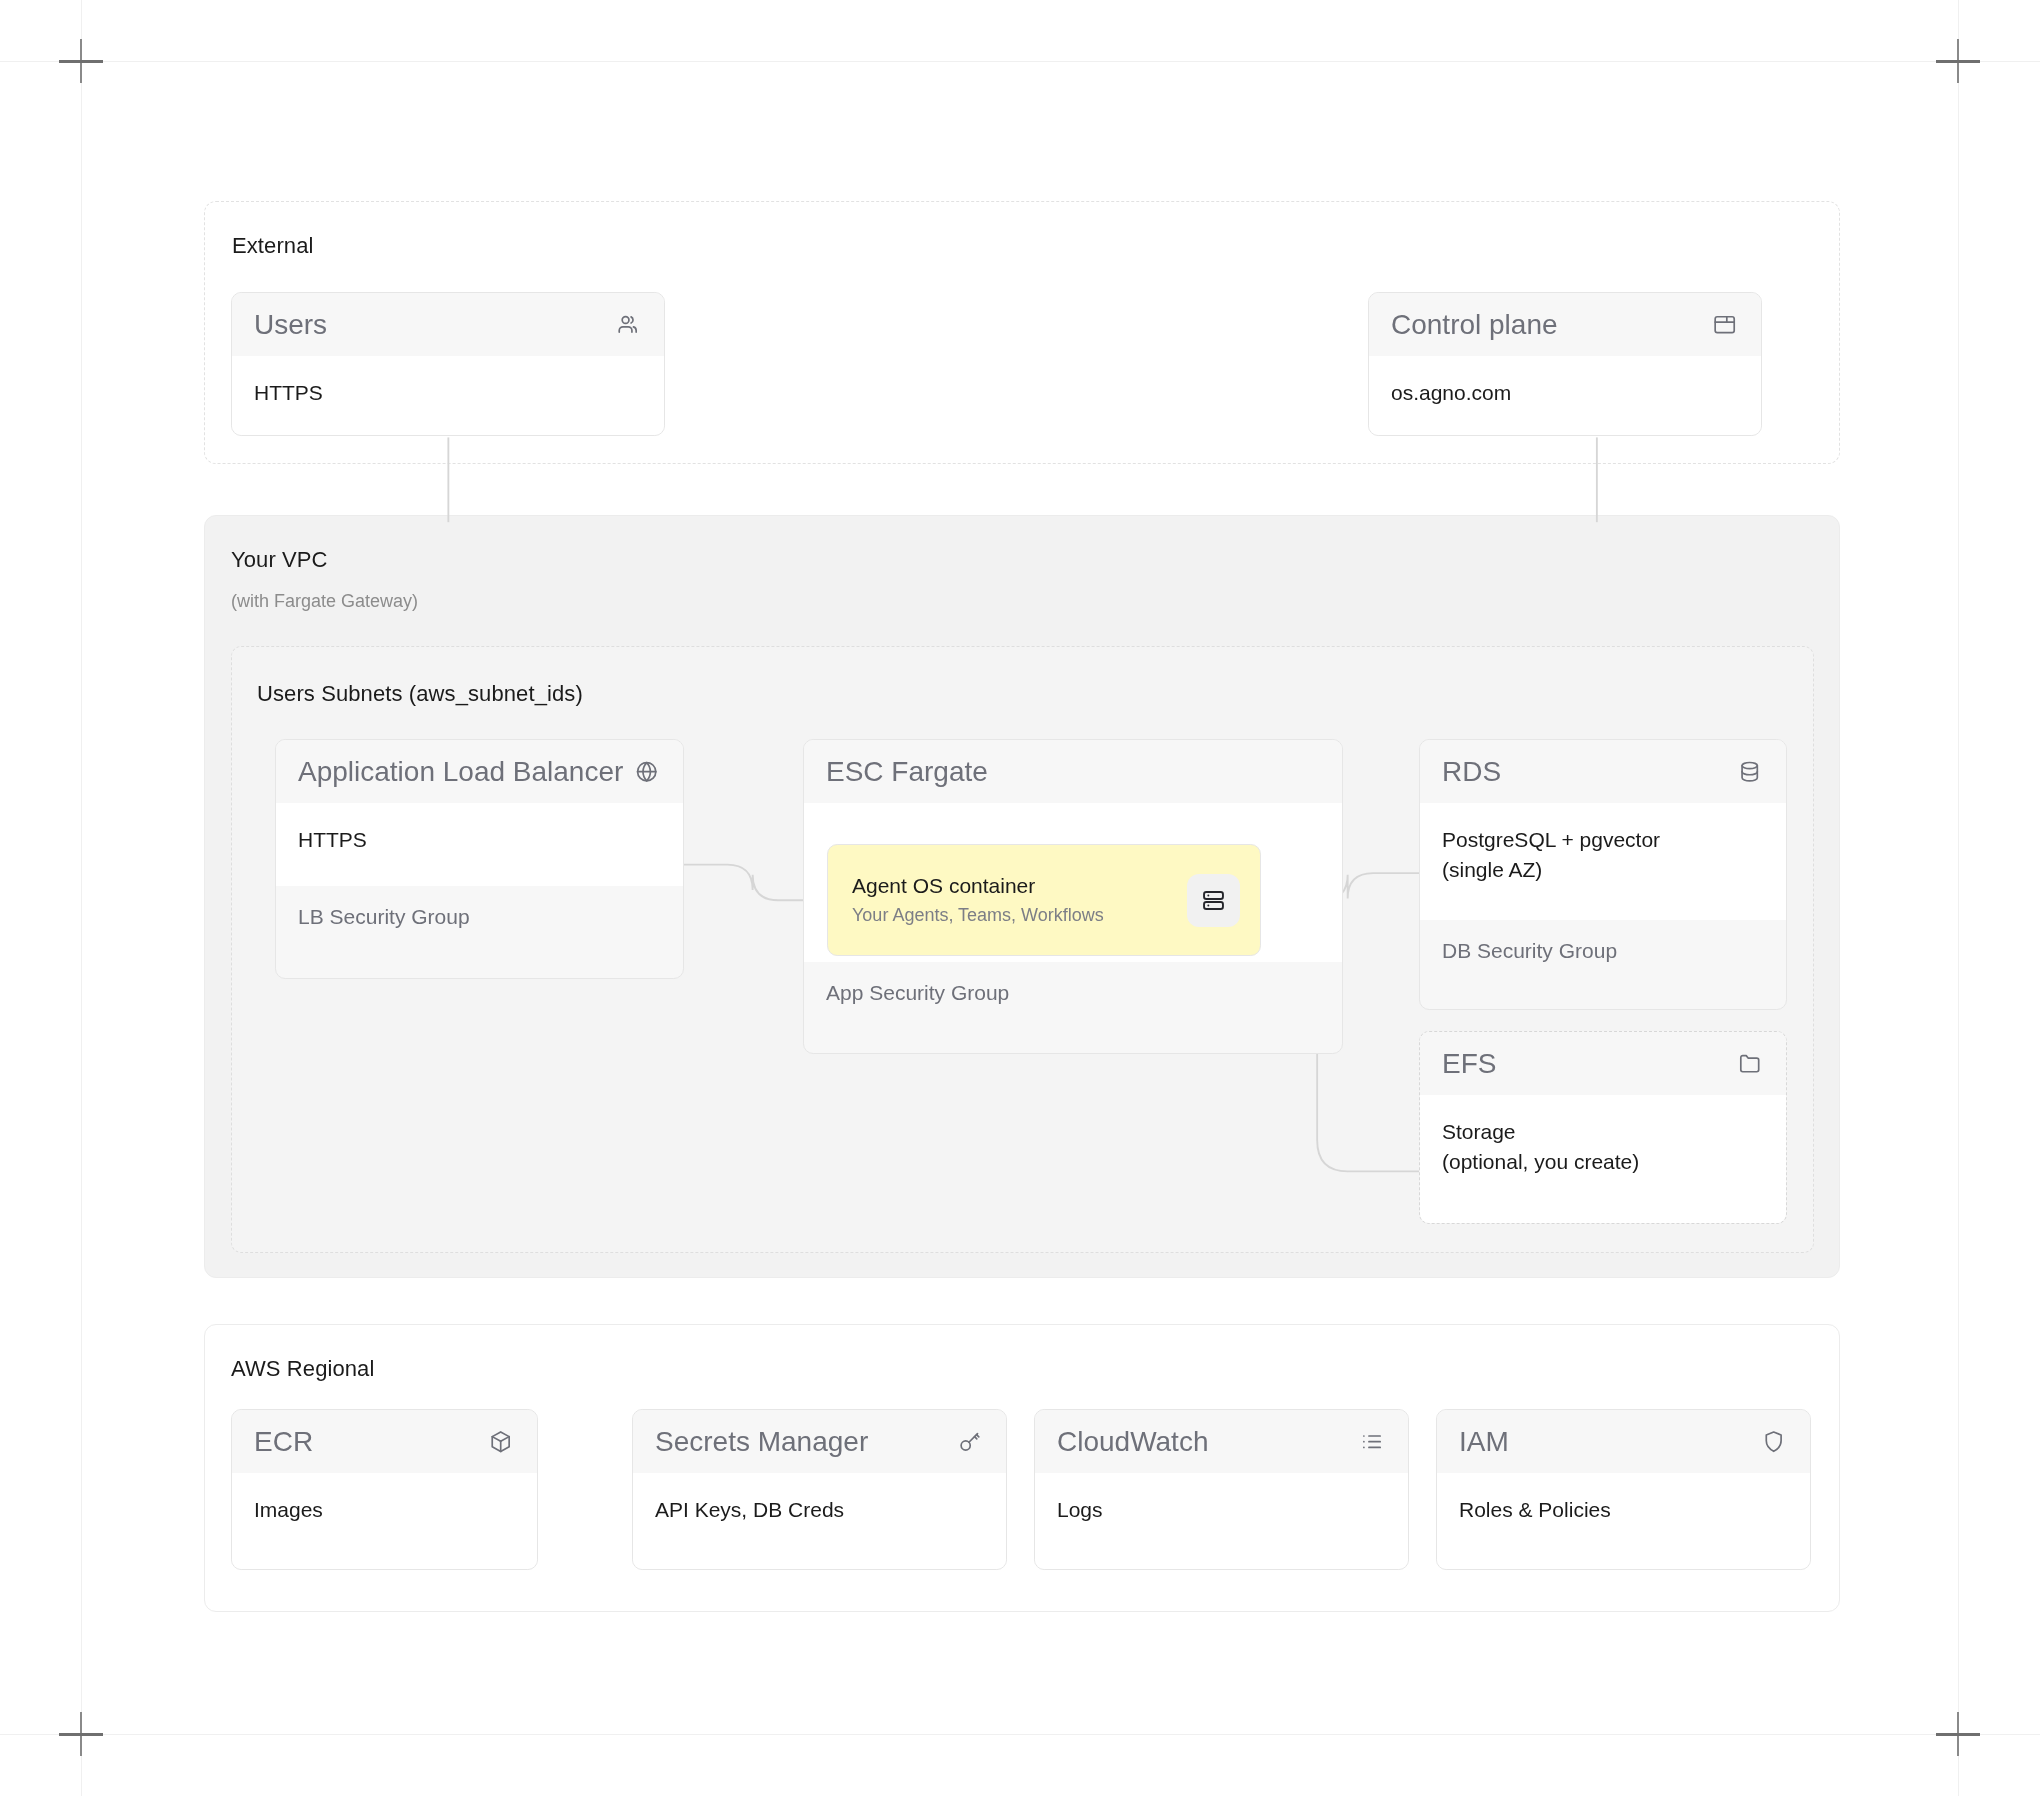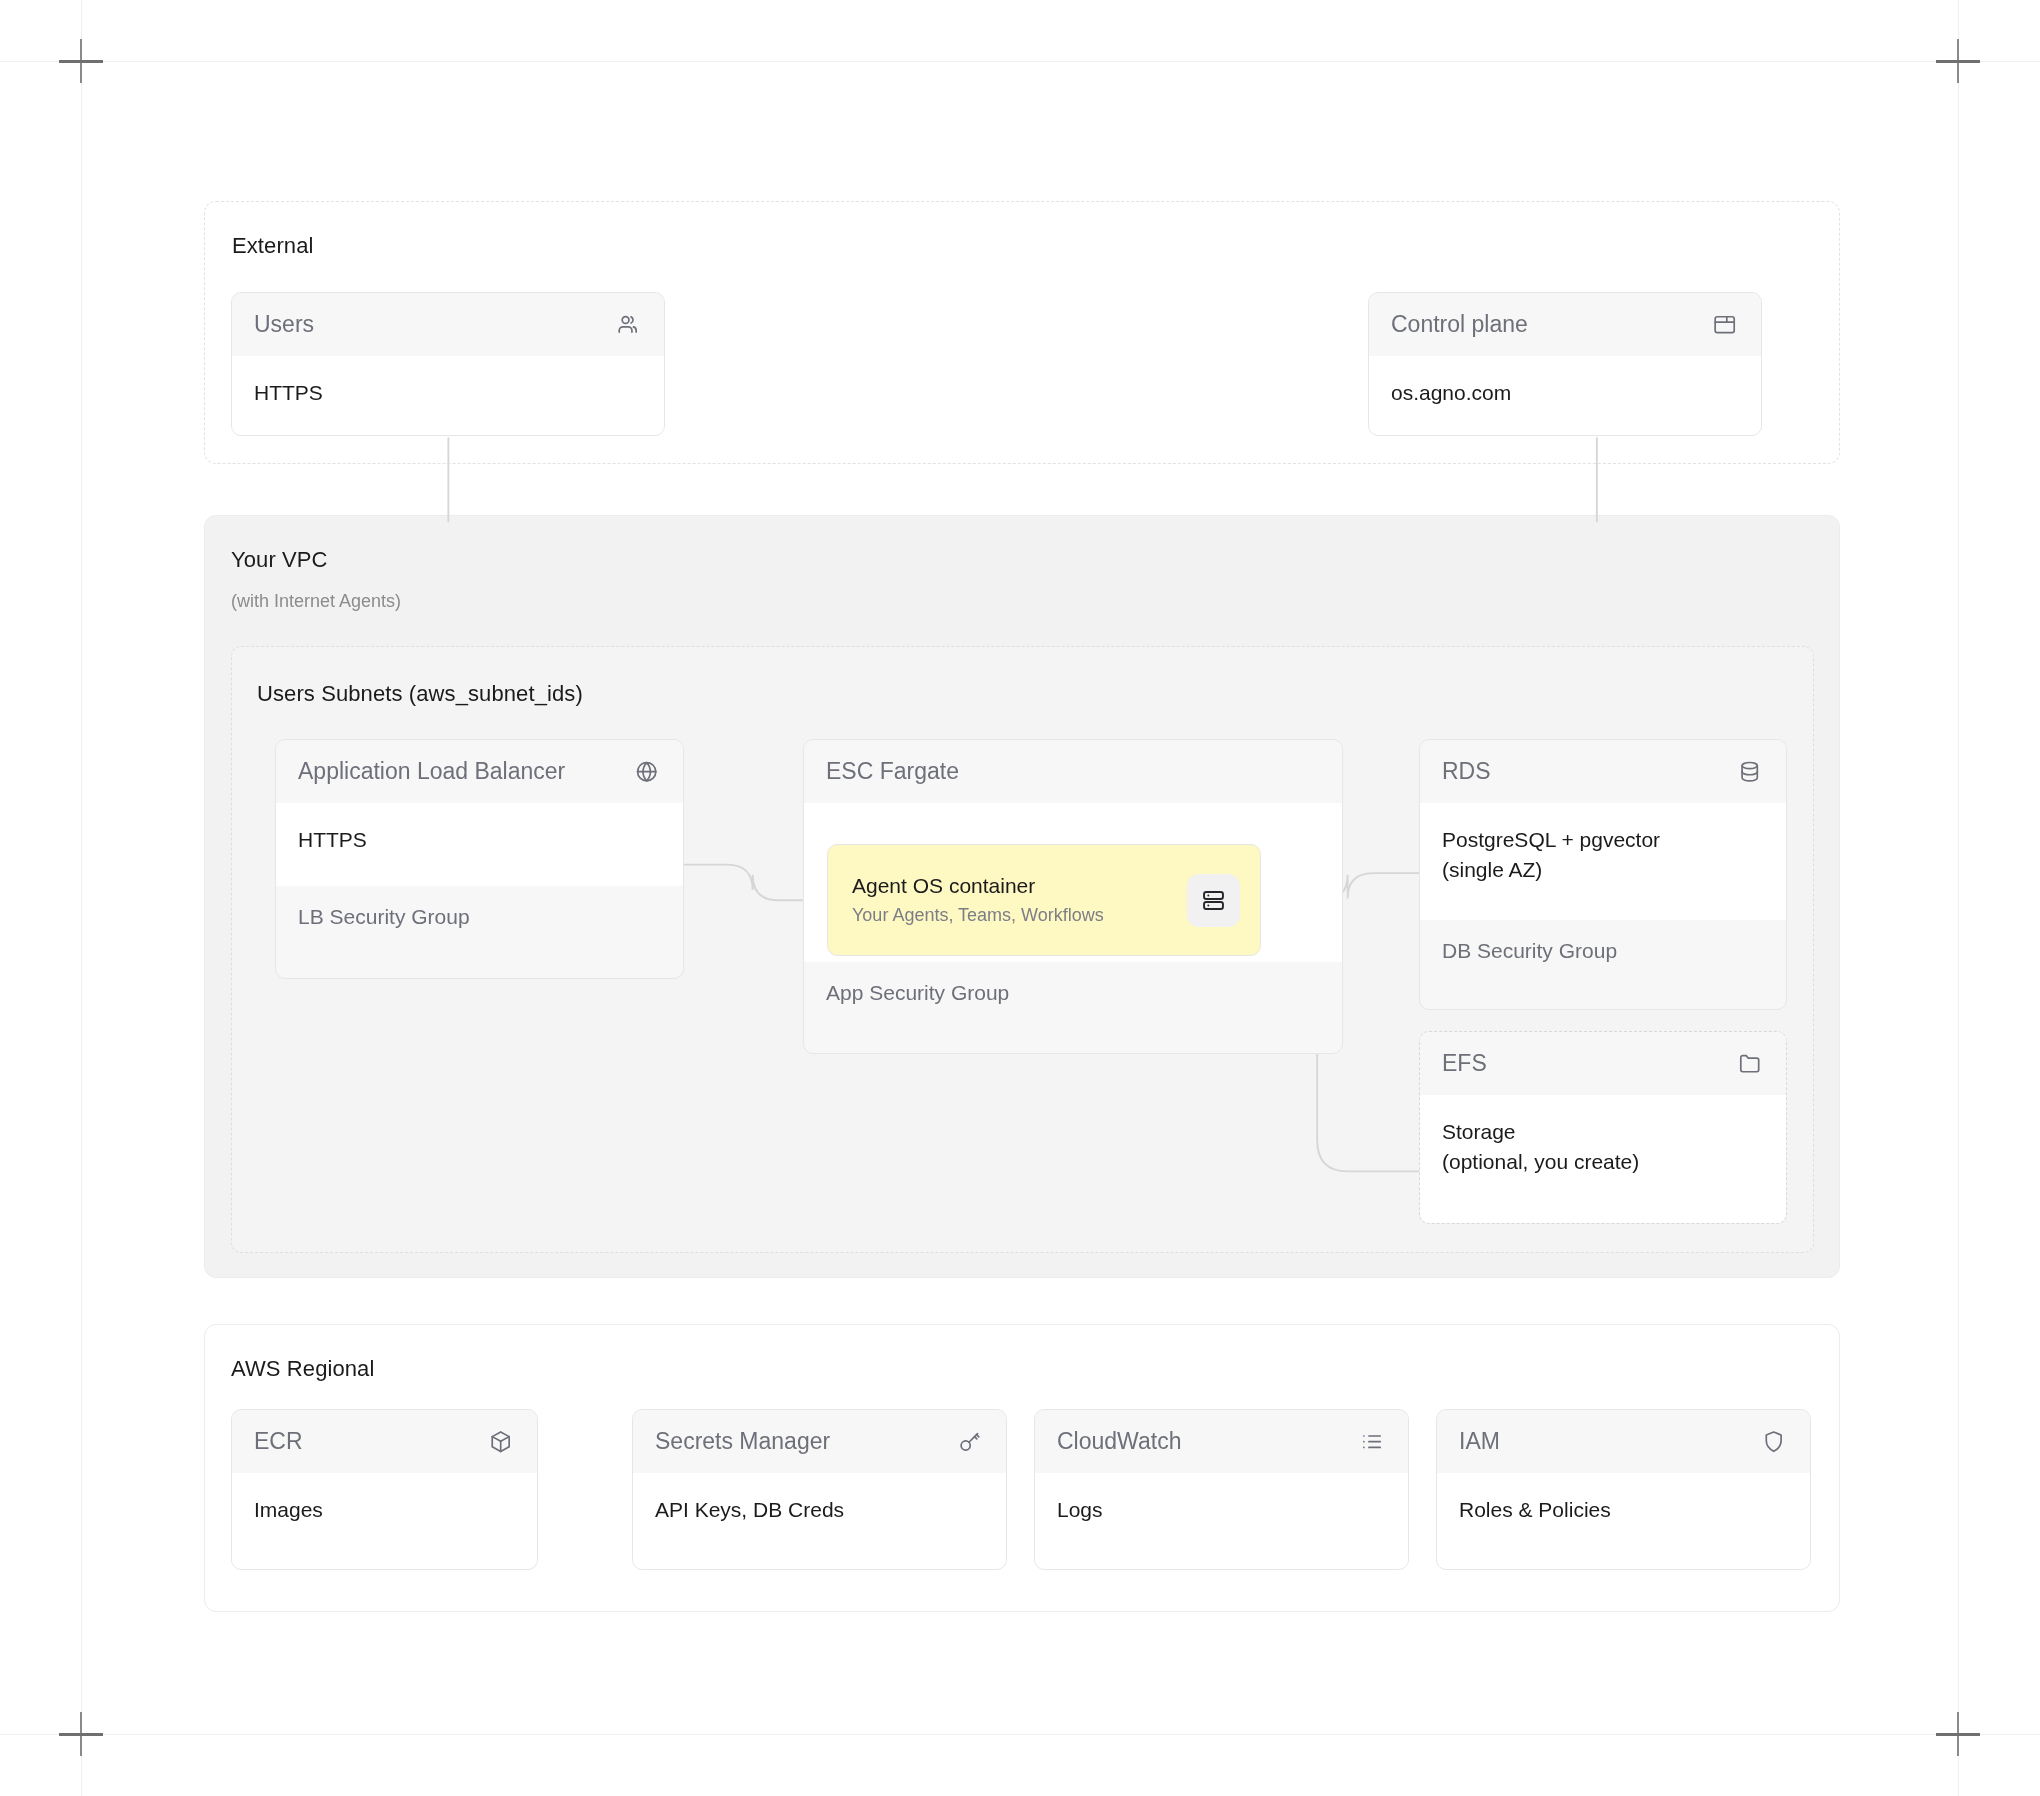--- a/index.html
+++ b/index.html
@@ -117,21 +117,21 @@
     position: relative;
     display: flex;
     align-items: center;
     justify-content: space-between;
     height: 63px;
     padding: 0 22px;
     background: #f7f7f7;
     box-sizing: border-box;
   }
   .card-head-title {
-    font-size: 23px;
+    font-size: 28px;
     color: #6e7079;
     white-space: nowrap;
   }
   .card-icon {
     display: flex;
     align-items: center;
     justify-content: center;
     width: 29px;
     height: 29px;
     color: #6e7079;
@@ -244,21 +244,21 @@
       </span>
     </div>
     <div class="card-body" style="height:81px;">
       <div class="card-body-text">os.agno.com</div>
     </div>
   </div>
 
   <div class="section section-vpc" style="left:204px; top:515px; width:1636px; height:763px;">
   </div>
   <div class="section-title" style="left:231px; top:547px;">Your VPC</div>
-  <div class="section-subtitle" style="left:231px; top:591px;">(with Internet Agents)</div>
+  <div class="section-subtitle" style="left:231px; top:591px;">(with Fargate Gateway)</div>
 
   <div class="section section-subnets" style="left:231px; top:646px; width:1583px; height:607px;">
   </div>
   <div class="section-title" style="left:257px; top:681px;">Users Subnets (aws_subnet_ids)</div>
 
   <svg class="connectors" viewBox="0 0 2408 2120" width="2041" height="1797">
 
     <path class="conn" d="M529,516 L529,616"></path>
 
     <path class="conn" d="M1884,516 L1884,616"></path>

